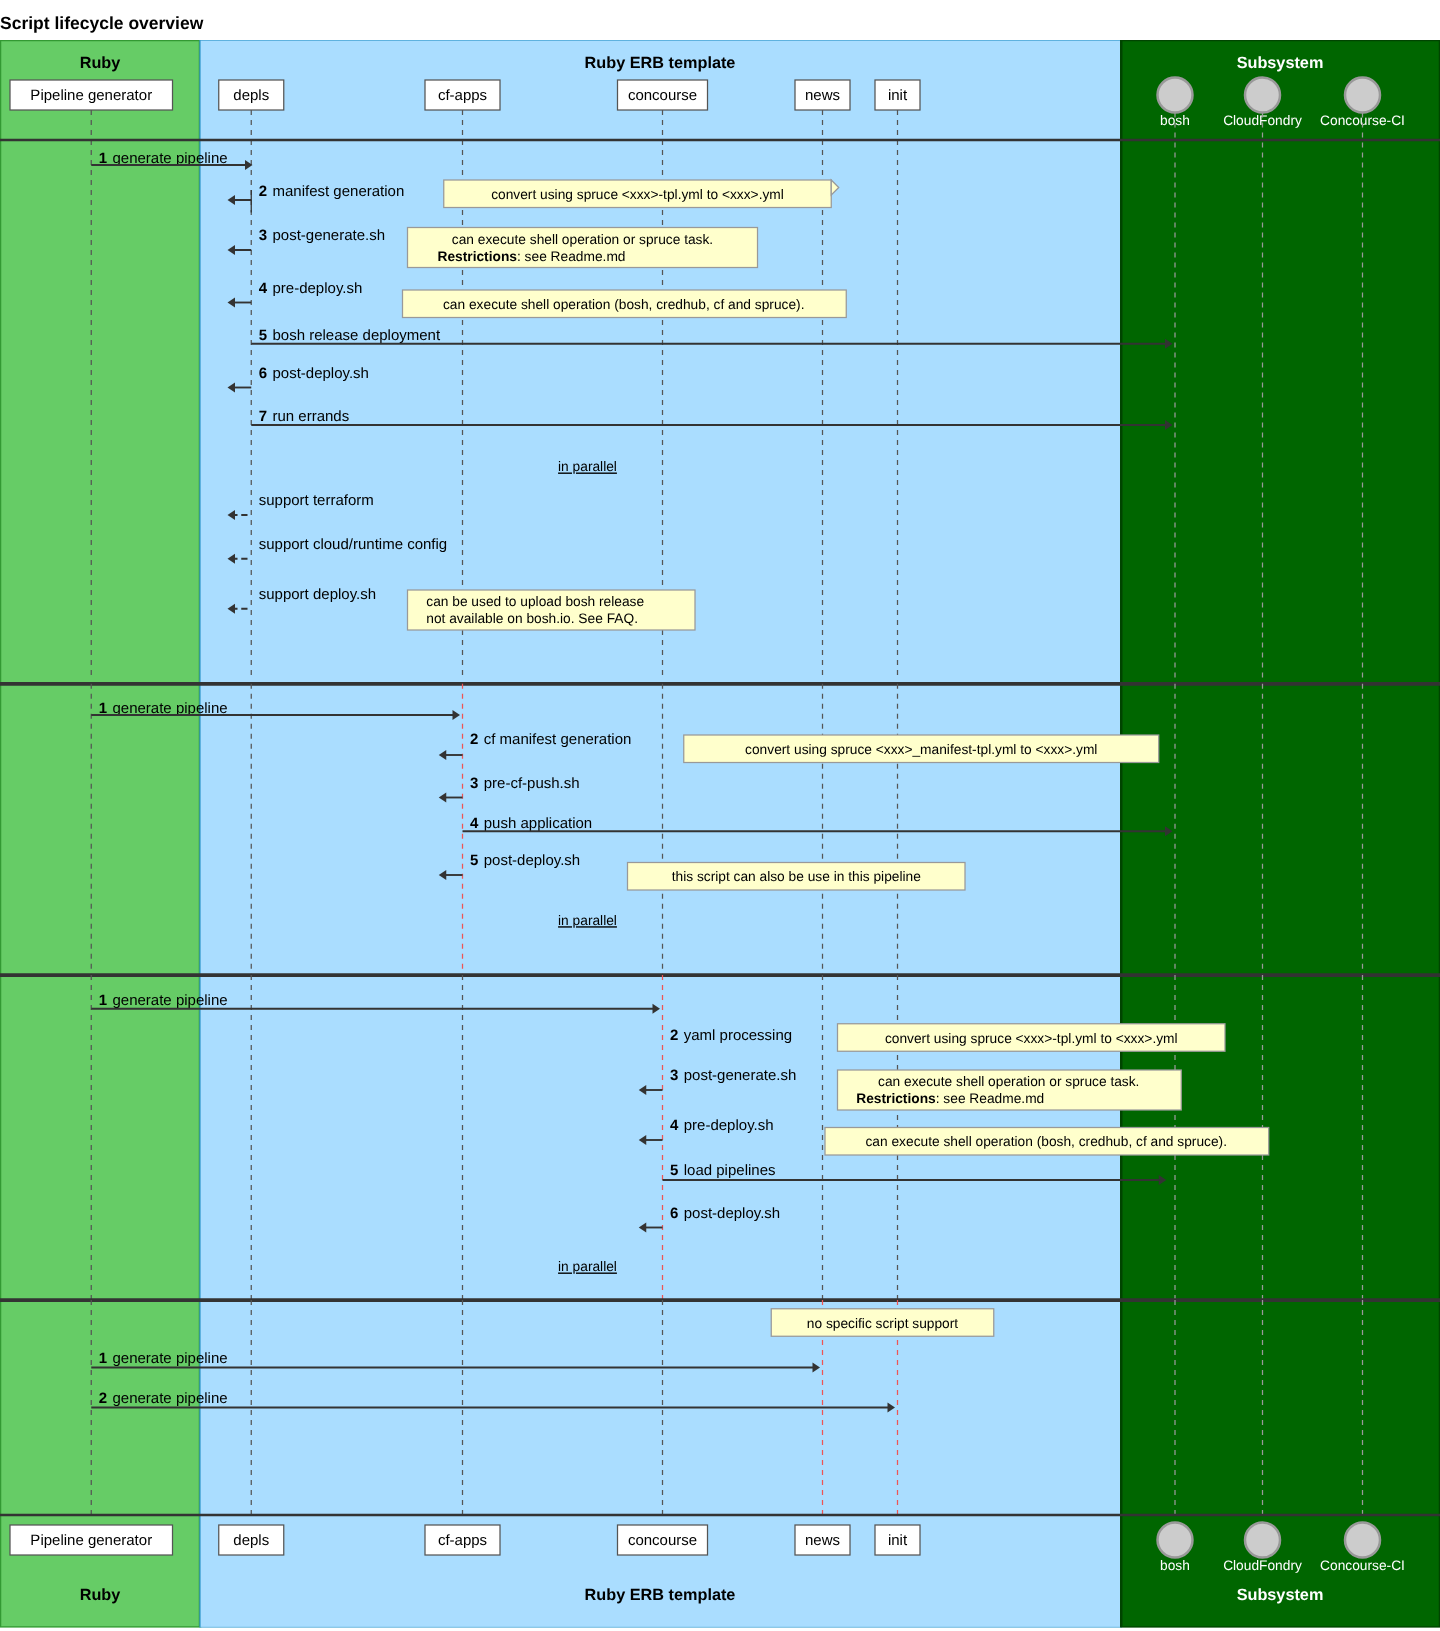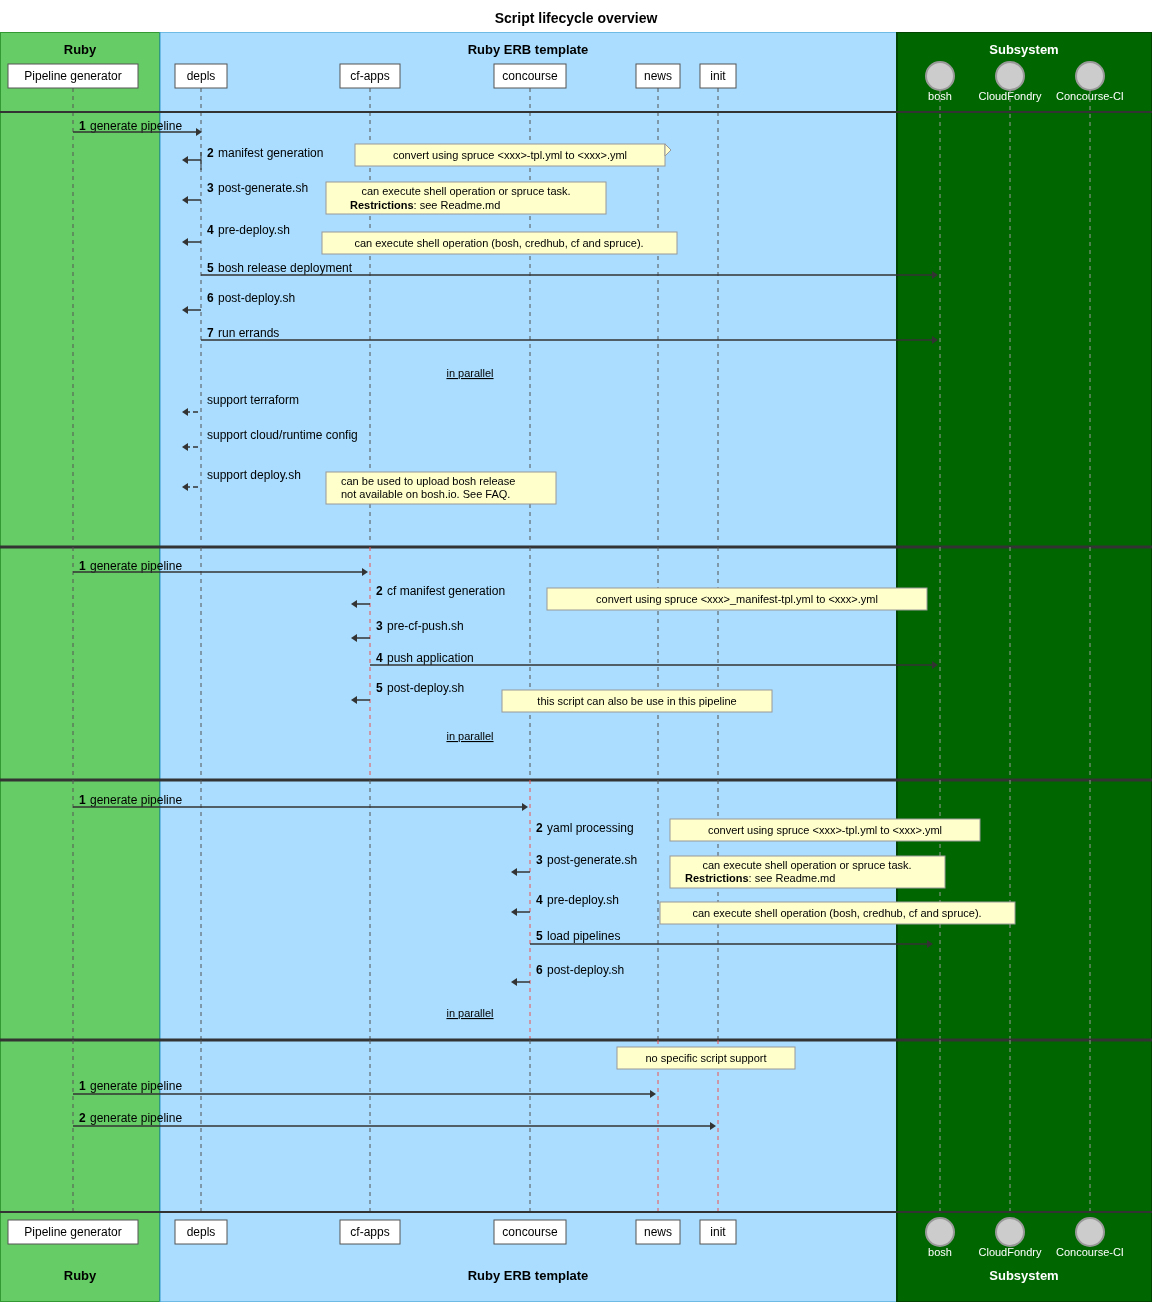--- a/index.html
+++ b/index.html
@@ -6,21 +6,20 @@
     body {
       font-family: 'Arial', sans-serif;
       font-size: 12px;
       background: #fff;
       width: 1152px;
       min-height: 1305px;
       overflow-x: hidden;
     }
 
     .page-title {
-      text-align: center;
       font-weight: bold;
       font-size: 14px;
       padding: 10px 0 6px 0;
       background: #fff;
     }
 
     .diagram-container {
       position: relative;
       width: 1152px;
     }

